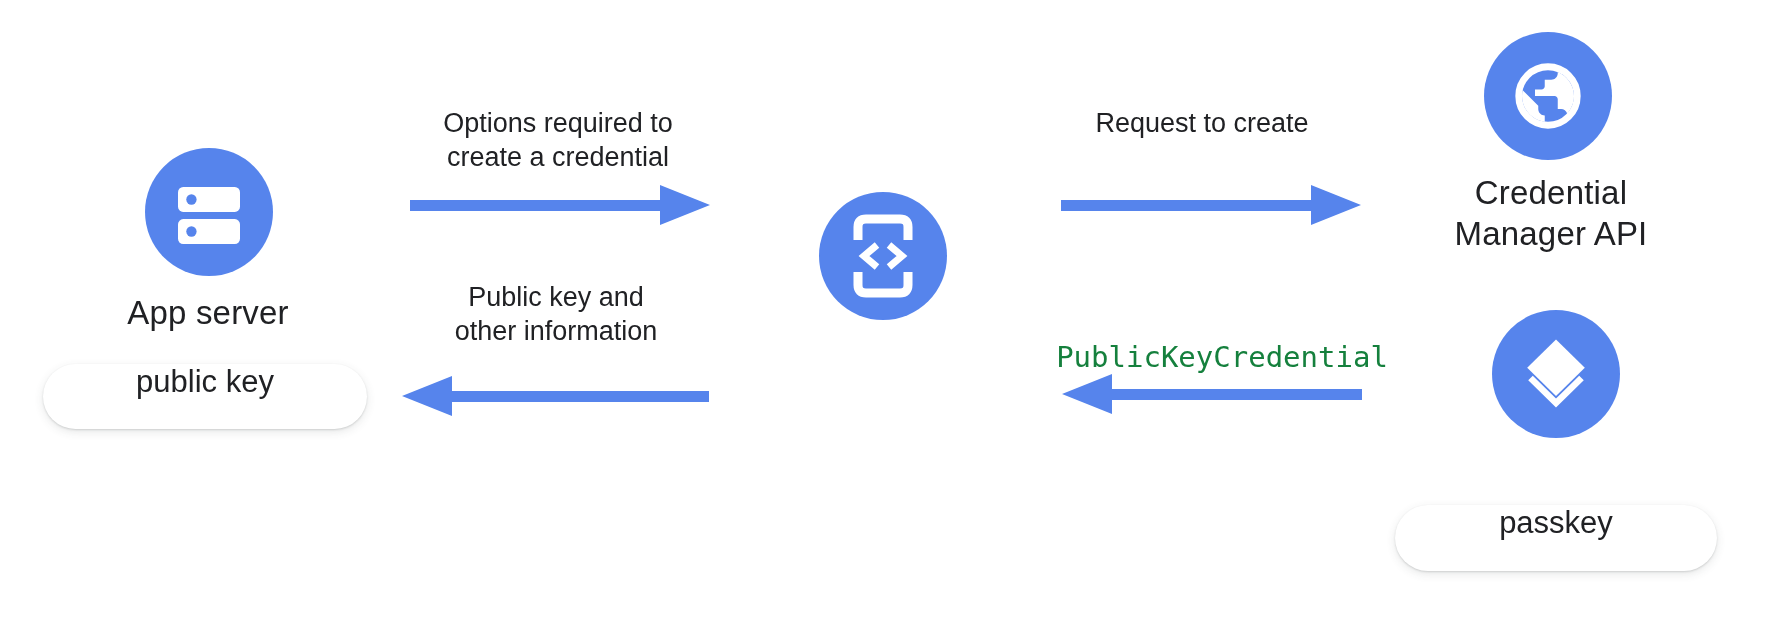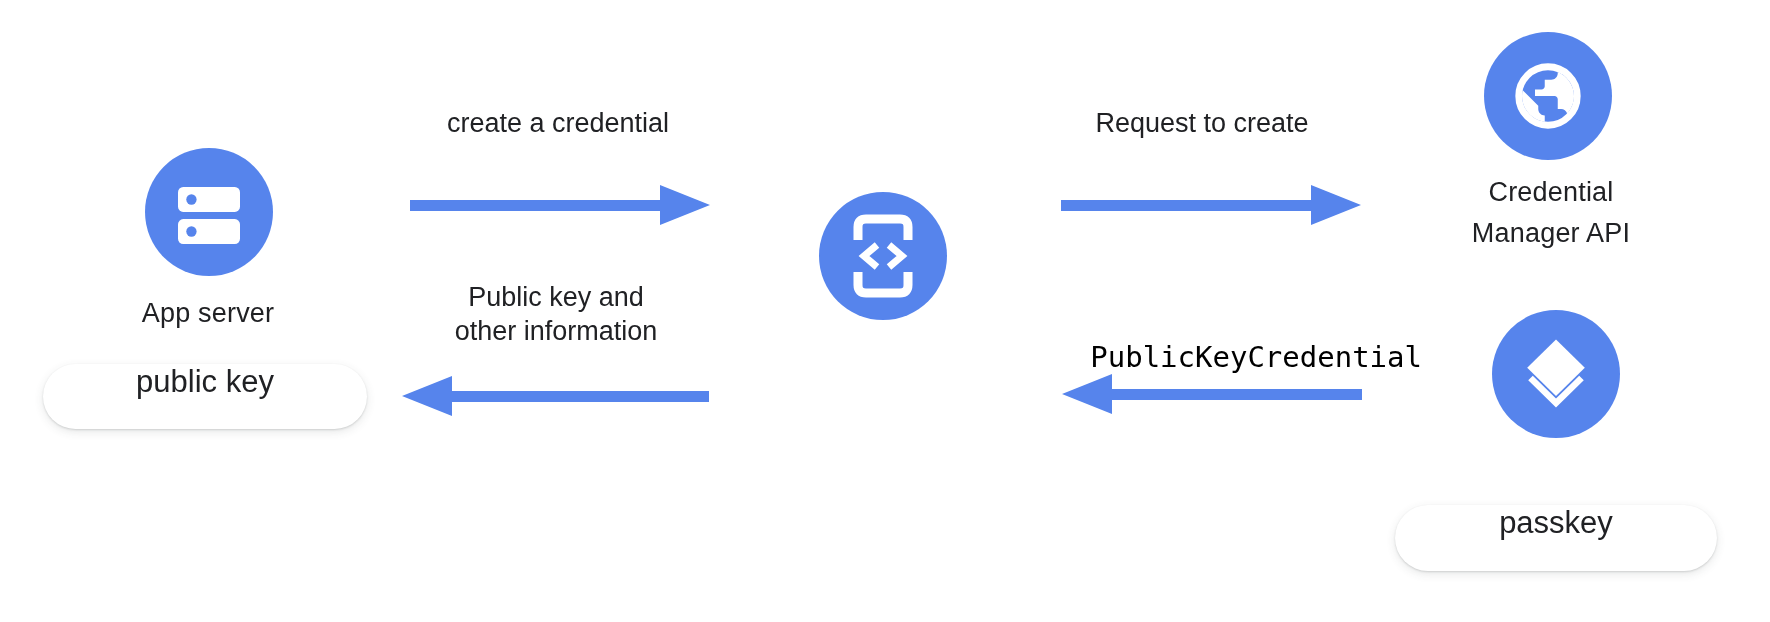--- a/index.html
+++ b/index.html
@@ -11,21 +11,21 @@
   html,body{margin:0;padding:0;background:var(--bg);}
   .stage{
     position:relative;width:1770px;height:622px;background:var(--bg);
     font-family:"Liberation Sans",sans-serif;color:var(--text);overflow:hidden;
   }
   .circle{
     position:absolute;width:128px;height:128px;border-radius:50%;
     background:var(--accent);display:flex;align-items:center;justify-content:center;
   }
   .node-label{
-    position:absolute;text-align:center;font-size:27px;line-height:40px;
+    position:absolute;text-align:center;font-size:33px;line-height:40px;
     color:var(--text);letter-spacing:.2px;
   }
   .pill{
     position:absolute;background:var(--pill);border-radius:34px;
     display:flex;align-items:flex-start;justify-content:center;
     font-size:31px;color:var(--text);
     box-shadow:0 1px 2px rgba(60,64,67,.18),0 3px 10px rgba(60,64,67,.12);
   }
   .arrow-body{position:absolute;height:11px;background:var(--accent);}
   .arrow-head-right{
@@ -35,22 +35,22 @@
   }
   .arrow-head-left{
     position:absolute;width:0;height:0;
     border-top:20px solid transparent;border-bottom:20px solid transparent;
     border-right:50px solid var(--accent);
   }
   .arrow-label{
     position:absolute;text-align:center;font-size:27px;line-height:34px;color:var(--text);
   }
   .mono-label{
-    position:absolute;text-align:right;font-size:29px;
-    font-family:"DejaVu Sans Mono","Liberation Mono",monospace;color:#000000;
+    position:absolute;text-align:center;font-size:29px;
+    font-family:"DejaVu Sans Mono","Liberation Mono",monospace;color:#15803d;
   }
   svg{display:block;}
 
   
   .c-app-server{left:145px;top:148px;}
   .l-app-server{left:78px;top:293px;width:260px;}
   .p-public-key{left:43px;top:364px;width:324px;height:65px;}
 
   .c-app{left:819px;top:192px;}
   .l-app{left:782px;top:334px;width:200px;}
@@ -92,20 +92,21 @@
         <circle cx="5.2" cy="17.2" r="2" fill="#5684EC"></circle>
       </svg>
     </span>
   </div>
   <div class="node-label l-app-server">App server</div>
   <div class="pill p-public-key">
     <span>public key</span>
   </div>
 
   <div class="arrow-label t1">
+    <div>Options required to</div>
     <div>create a credential</div>
   </div>
   <div class="arrow-body a1-body"></div>
   <div class="arrow-head-right a1-head"></div>
 
   <div class="circle c-app">
     <span>
       <svg width="60" height="84" viewBox="0 0 60 84">
         <path d="M5 26 V13 Q5 5 13 5 H47 Q55 5 55 13 V26" fill="none" stroke="#ffffff" stroke-width="9"></path>
         <path d="M5 58 V71 Q5 79 13 79 H47 Q55 79 55 71 V58" fill="none" stroke="#ffffff" stroke-width="9"></path>

